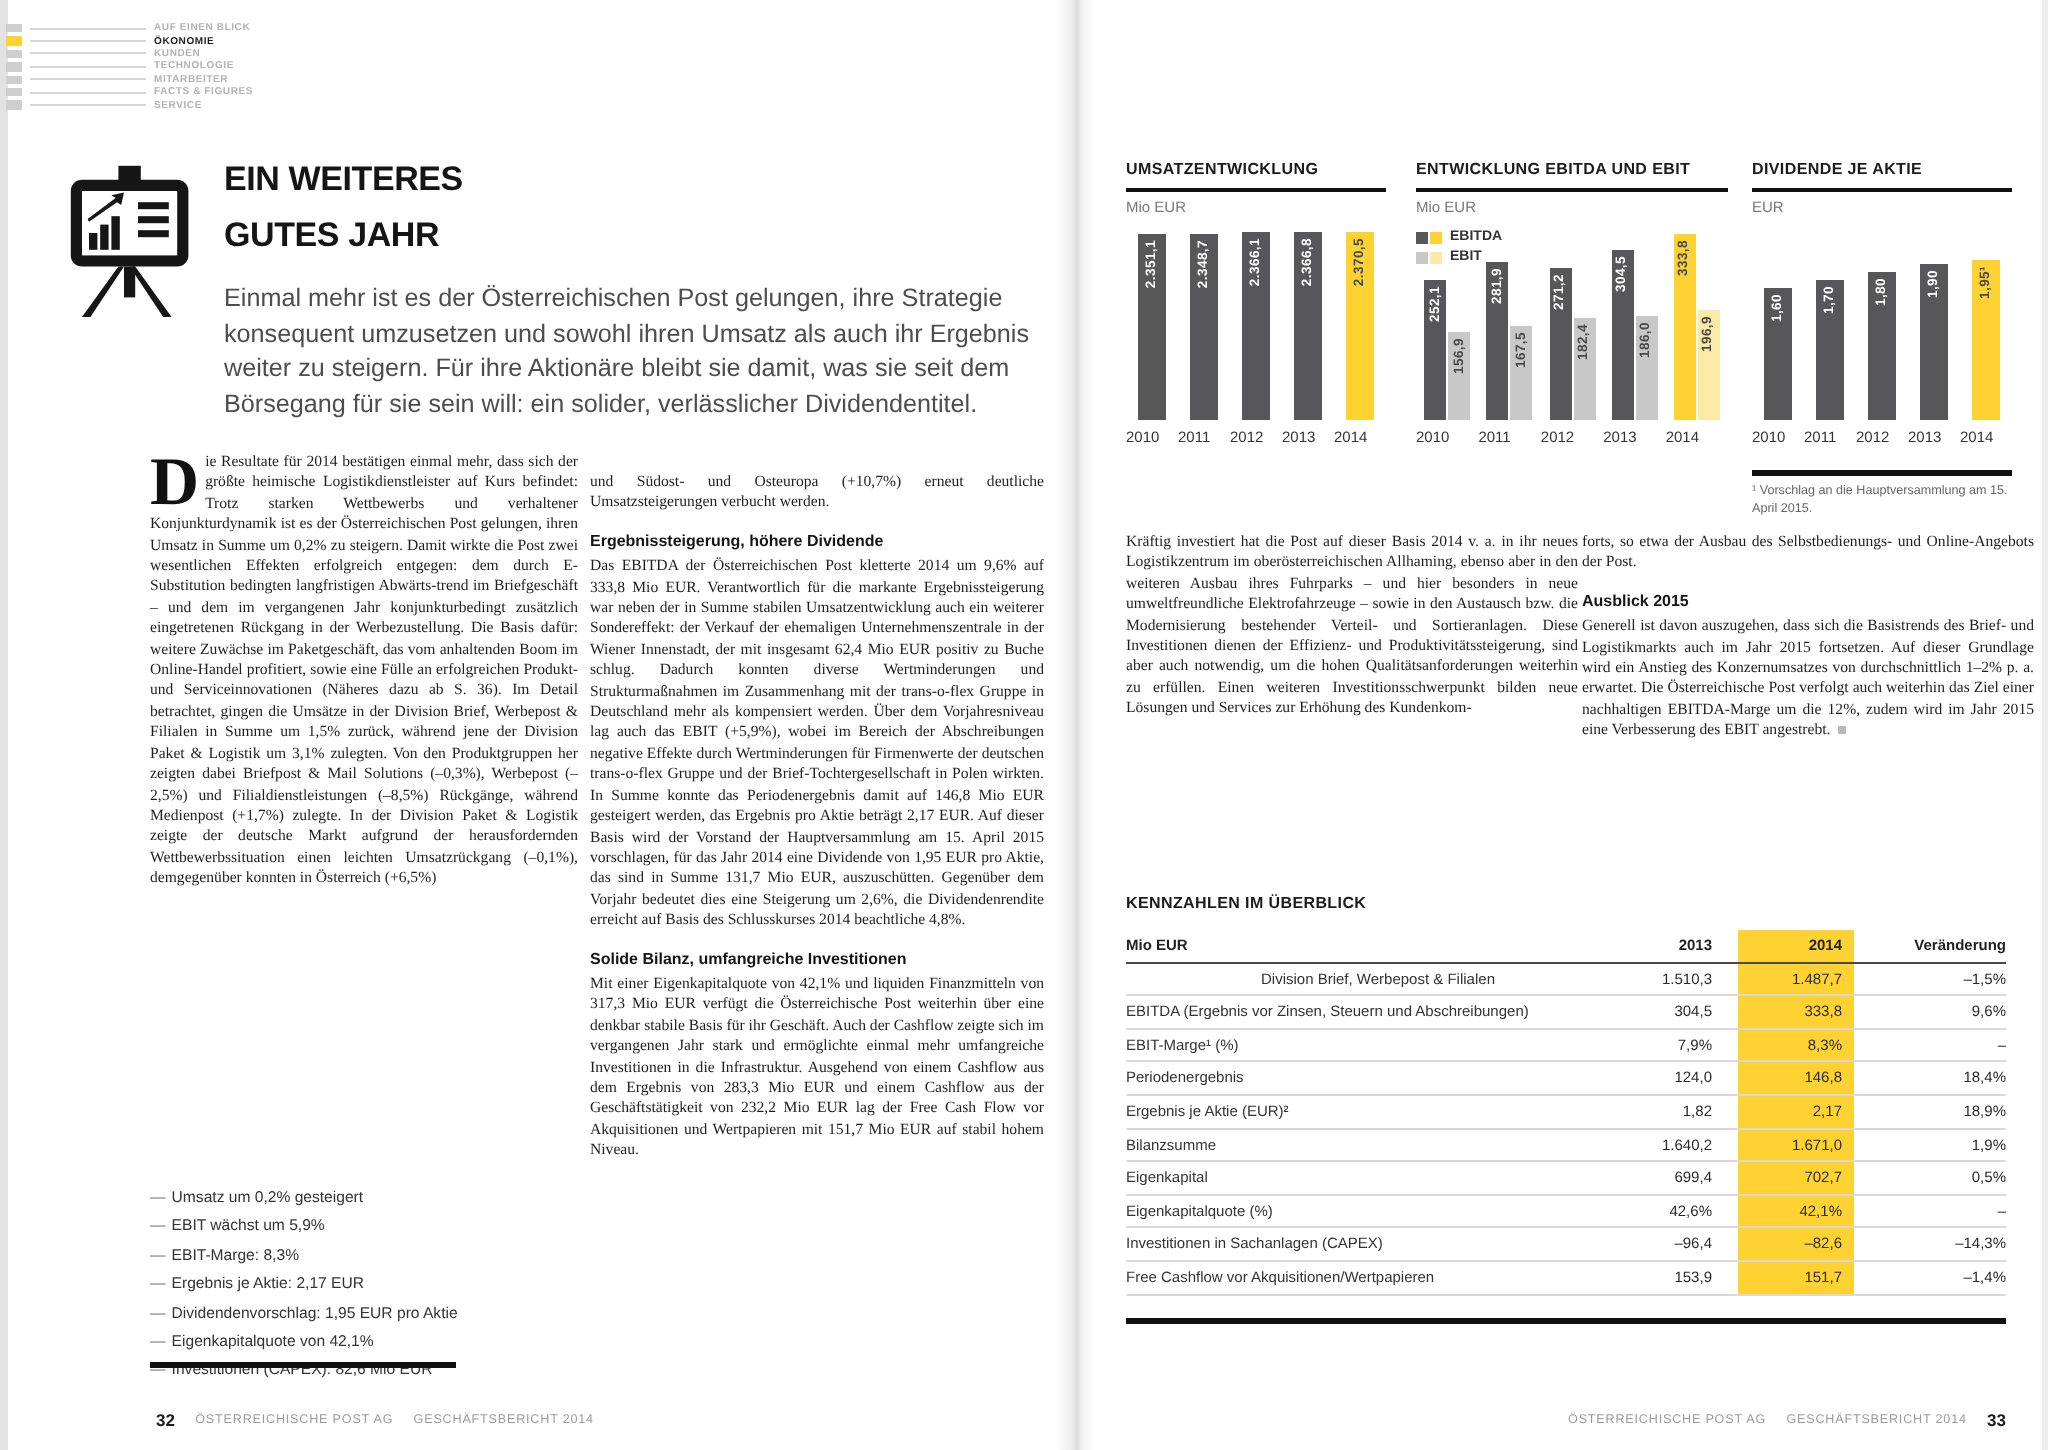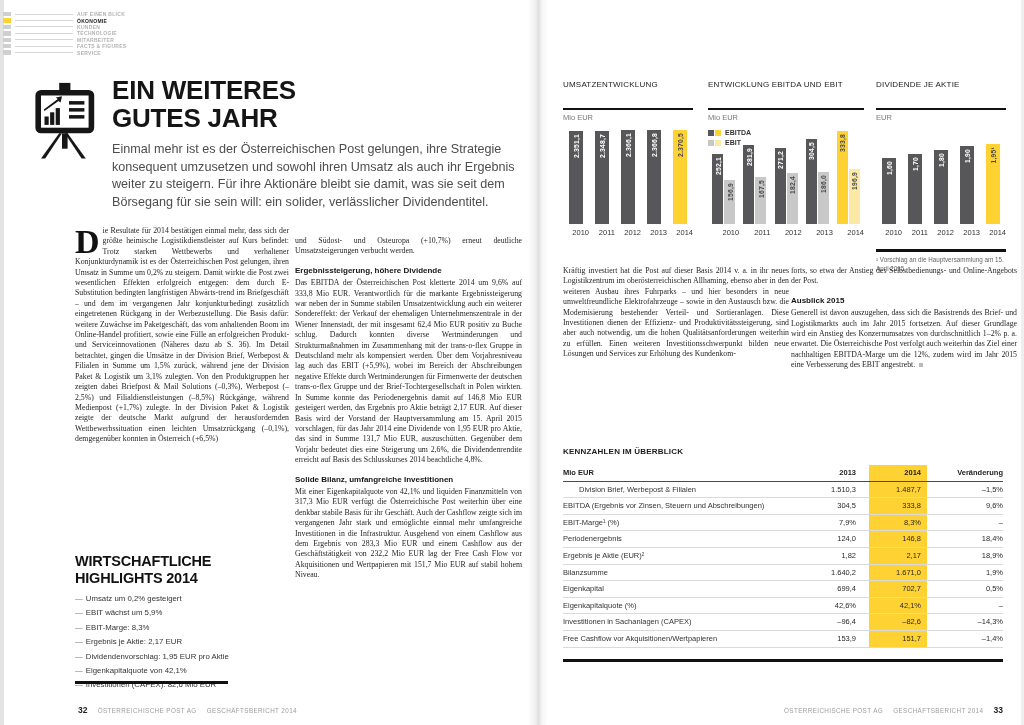--- a/index.html
+++ b/index.html
@@ -14,21 +14,21 @@
   .nav{position:absolute;left:3px;top:11px;}
   .nrow{display:flex;align-items:center;height:6.4px;}
   .nsq{width:8px;height:4.5px;background:#cfcfcf;flex:0 0 auto;}
   .nrow.act .nsq{background:#FFD233;}
   .nline{width:58px;border-top:1px solid #d6d6d6;height:0;margin:0 4px;}
   .nlab{font-size:5px;letter-spacing:.3px;color:#b3b3b3;font-weight:700;white-space:nowrap;}
   .nrow.act .nlab{color:#1d1d1d;}
 
   
   .hicon{position:absolute;left:34px;top:80px;}
-  .title{position:absolute;left:112px;top:76px;font-size:26px;line-height:28px;font-weight:800;
+  .title{position:absolute;left:112px;top:76px;font-size:17px;line-height:28px;font-weight:800;
          color:#151515;letter-spacing:-.2px;white-space:pre-line;}
   .intro{position:absolute;left:112px;top:141px;width:408px;font-size:12.6px;line-height:17.6px;color:#4d4d4d;}
 
   
   .serif{font-family:"Liberation Serif",serif;font-size:7.8px;line-height:10.4px;
          text-align:justify;color:#1f1f1f;}
   .col{position:absolute;}
   .dropcap{float:left;font-family:"Liberation Serif",serif;font-weight:700;font-size:34px;
            line-height:29px;color:#111;margin:1px 3px 0 0;}
   .subhead{font-family:"Liberation Sans",sans-serif;font-size:8px;font-weight:700;color:#151515;
@@ -41,61 +41,61 @@
   .hl-list{position:absolute;left:75px;top:594px;width:214px;}
   .hl-item{font-size:7.8px;color:#333;margin-bottom:5.4px;}
   .hl-item .dash{color:#777;margin-right:3px;}
   .hl-rule{position:absolute;left:75px;top:681px;width:153px;height:3px;background:#111;}
 
   
   .chart{position:absolute;top:80px;}
   .chart-0{left:563px;width:130px;}
   .chart-1{left:708px;width:156px;}
   .chart-2{left:876px;width:130px;}
-  .c-title{font-size:8px;font-weight:400;color:#1b1b1b;letter-spacing:.2px;padding-bottom:19px;
+  .c-title{font-size:8px;font-weight:700;color:#1b1b1b;letter-spacing:.2px;padding-bottom:5px;
            border-bottom:2px solid #111;white-space:nowrap;}
   .c-sub{font-size:7.5px;color:#787878;margin-top:3px;}
   .plot{position:relative;display:flex;align-items:flex-end;}
   .chart-0 .plot{height:95px;margin-top:7px;}
   .chart-1 .plot{height:95px;margin-top:7px;}
   .chart-2 .plot{height:82px;margin-top:20px;}
   .slot{flex:1;display:flex;align-items:flex-end;justify-content:center;gap:1px;height:100%;}
   .bar{position:relative;width:14px;background:#57575A;}
   .chart-1 .bar{width:11px;}
   .bar.s1{background:#C8C8C9;}
   .bar.hl{background:#FFD233;}
   .bar.s1.hl{background:#FBE9A6;}
   .bval{position:absolute;top:3px;left:50%;transform:translateX(-50%) rotate(180deg);
         writing-mode:vertical-rl;font-size:6.8px;font-weight:700;color:#fff;
         letter-spacing:.2px;white-space:nowrap;}
   .bar.s1 .bval{color:#4a4a4a;}
   .bar.hl .bval{color:#4a4a4a;}
   .years{display:flex;margin-top:4px;}
-  .year{flex:1;text-align:right;font-size:7.5px;color:#333;}
+  .year{flex:1;text-align:left;font-size:7.5px;color:#333;}
   .legend{position:absolute;top:0;left:0;}
   .lrow{display:flex;align-items:center;margin-bottom:3px;}
   .lsq{width:6px;height:6px;margin-right:1px;}
   .llab{font-size:7px;color:#333;margin-left:3px;font-weight:600;}
   .c-rule{height:3px;background:#111;margin-top:12px;}
   .c-foot{font-size:6.3px;color:#666;margin-top:4px;line-height:8.6px;}
 
   
   .ktable{position:absolute;left:563px;top:447px;width:440px;}
   .t-title{font-size:8px;font-weight:700;letter-spacing:.2px;color:#1b1b1b;margin-bottom:9px;}
   .thead,.trow{display:grid;grid-template-columns:1fr 70px 58px 76px;align-items:stretch;}
   .thead{border-bottom:1.5px solid #4a4a4a;}
   .th,.td{font-size:7.5px;padding:3px 0 3.6px 0;}
   .th{font-weight:700;color:#222;}
   .num{text-align:right;}
   .c2013{padding-right:13px;}
   .y2014{background:#FFD233;padding-right:6px;}
   .trow{border-bottom:1px solid #dadada;}
   .td{color:#2a2a2a;}
   .td.lab{color:#333;}
-  .td.lab.ind{padding-left:16px;}
+  .td.lab.ind{padding-left:16px;text-align:center;}
   .t-rule{height:3px;background:#111;margin-top:11px;}
 
   
   .pfoot{position:absolute;top:705px;font-size:6.3px;color:#9c9c9c;letter-spacing:.4px;}
   .pfoot .pnum{font-size:8.5px;font-weight:800;color:#1d1d1d;letter-spacing:0;}
   .pfoot-l{left:78px;}
   .pfoot-r{left:563px;width:440px;text-align:right;}
   .pfoot span{vertical-align:middle;text-align:center;}
   .pfoot .gap{display:inline-block;width:8px;}
 </style>
@@ -171,22 +171,20 @@
   </div>
 
   <div class="col serif" style="left:295px;top:236px;width:227px;">
     <div>und Südost- und Osteuropa (+10,7%) erneut deutliche Umsatzsteigerungen verbucht werden.</div>
     <div class="subhead">Ergebnissteigerung, höhere Dividende</div>
     <div>Das EBITDA der Österreichischen Post kletterte 2014 um 9,6% auf 333,8 Mio EUR. Verantwortlich für die markante Ergebnissteigerung war neben der in Summe stabilen Umsatzentwicklung auch ein weiterer Sondereffekt: der Verkauf der ehemaligen Unternehmenszentrale in der Wiener Innenstadt, der mit insgesamt 62,4 Mio EUR positiv zu Buche schlug. Dadurch konnten diverse Wertminderungen und Strukturmaßnahmen im Zusammenhang mit der trans-o-flex Gruppe in Deutschland mehr als kompensiert werden. Über dem Vorjahresniveau lag auch das EBIT (+5,9%), wobei im Bereich der Abschreibungen negative Effekte durch Wertminderungen für Firmenwerte der deutschen trans-o-flex Gruppe und der Brief-Tochtergesellschaft in Polen wirkten. In Summe konnte das Periodenergebnis damit auf 146,8 Mio EUR gesteigert werden, das Ergebnis pro Aktie beträgt 2,17 EUR. Auf dieser Basis wird der Vorstand der Hauptversammlung am 15. April 2015 vorschlagen, für das Jahr 2014 eine Dividende von 1,95 EUR pro Aktie, das sind in Summe 131,7 Mio EUR, auszuschütten. Gegenüber dem Vorjahr bedeutet dies eine Steigerung um 2,6%, die Dividendenrendite erreicht auf Basis des Schlusskurses 2014 beachtliche 4,8%.</div>
     <div class="subhead">Solide Bilanz, umfangreiche Investitionen</div>
     <div>Mit einer Eigenkapitalquote von 42,1% und liquiden Finanzmitteln von 317,3 Mio EUR verfügt die Österreichische Post weiterhin über eine denkbar stabile Basis für ihr Geschäft. Auch der Cashflow zeigte sich im vergangenen Jahr stark und ermöglichte einmal mehr umfangreiche Investitionen in die Infrastruktur. Ausgehend von einem Cashflow aus dem Ergebnis von 283,3 Mio EUR und einem Cashflow aus der Geschäftstätigkeit von 232,2 Mio EUR lag der Free Cash Flow vor Akquisitionen und Wertpapieren mit 151,7 Mio EUR auf stabil hohem Niveau.</div>
   </div>
 
-  <div class="hl-head">WIRTSCHAFTLICHE
-HIGHLIGHTS 2014</div>
   <div class="hl-list">
       <div class="hl-item"><span class="dash">—</span>Umsatz um 0,2% gesteigert</div>
       <div class="hl-item"><span class="dash">—</span>EBIT wächst um 5,9%</div>
       <div class="hl-item"><span class="dash">—</span>EBIT-Marge: 8,3%</div>
       <div class="hl-item"><span class="dash">—</span>Ergebnis je Aktie: 2,17 EUR</div>
       <div class="hl-item"><span class="dash">—</span>Dividendenvorschlag: 1,95 EUR pro Aktie</div>
       <div class="hl-item"><span class="dash">—</span>Eigenkapitalquote von 42,1%</div>
       <div class="hl-item"><span class="dash">—</span>Investitionen (CAPEX): 82,6 Mio EUR</div>
     </div>
   <div class="hl-rule"></div>
@@ -334,21 +332,21 @@
         <div class="year">2014</div>
       </div>
     <div class="c-rule"></div>
     <div class="c-foot">¹ Vorschlag an die Hauptversammlung am 15. April 2015.</div>
   </div>
 
   <div class="col serif" style="left:563px;top:266px;width:226px;">
     <div>Kräftig investiert hat die Post auf dieser Basis 2014 v. a. in ihr neues Logistikzentrum im oberösterreichischen Allhaming, ebenso aber in den weiteren Ausbau ihres Fuhrparks – und hier besonders in neue umweltfreundliche Elektrofahrzeuge – sowie in den Austausch bzw. die Modernisierung bestehender Verteil- und Sortieranlagen. Diese Investitionen dienen der Effizienz- und Produktivitätssteigerung, sind aber auch notwendig, um die hohen Qualitätsanforderungen weiterhin zu erfüllen. Einen weiteren Investitionsschwerpunkt bilden neue Lösungen und Services zur Erhöhung des Kundenkom-</div>
   </div>
   <div class="col serif" style="left:791px;top:266px;width:226px;">
-    <div>forts, so etwa der Anstieg des Selbstbedienungs- und Online-Angebots der Post.</div>
+    <div>forts, so etwa der Ausbau des Selbstbedienungs- und Online-Angebots der Post.</div>
     <div class="subhead">Ausblick 2015</div>
     <div><span>Generell ist davon auszugehen, dass sich die Basistrends des Brief- und Logistikmarkts auch im Jahr 2015 fortsetzen. Auf dieser Grundlage wird ein Anstieg des Konzernumsatzes von durchschnittlich 1–2% p. a. erwartet. Die Österreichische Post verfolgt auch weiterhin das Ziel einer nachhaltigen EBITDA-Marge um die 12%, zudem wird im Jahr 2015 eine Verbesserung des EBIT angestrebt.</span><span class="endmark"></span></div>
   </div>
 
   <div class="ktable">
     <div class="t-title">KENNZAHLEN IM ÜBERBLICK</div>
     <div class="thead">
       <div class="th">Mio EUR</div>
       <div class="th num c2013">2013</div>
       <div class="th num y2014">2014</div>

